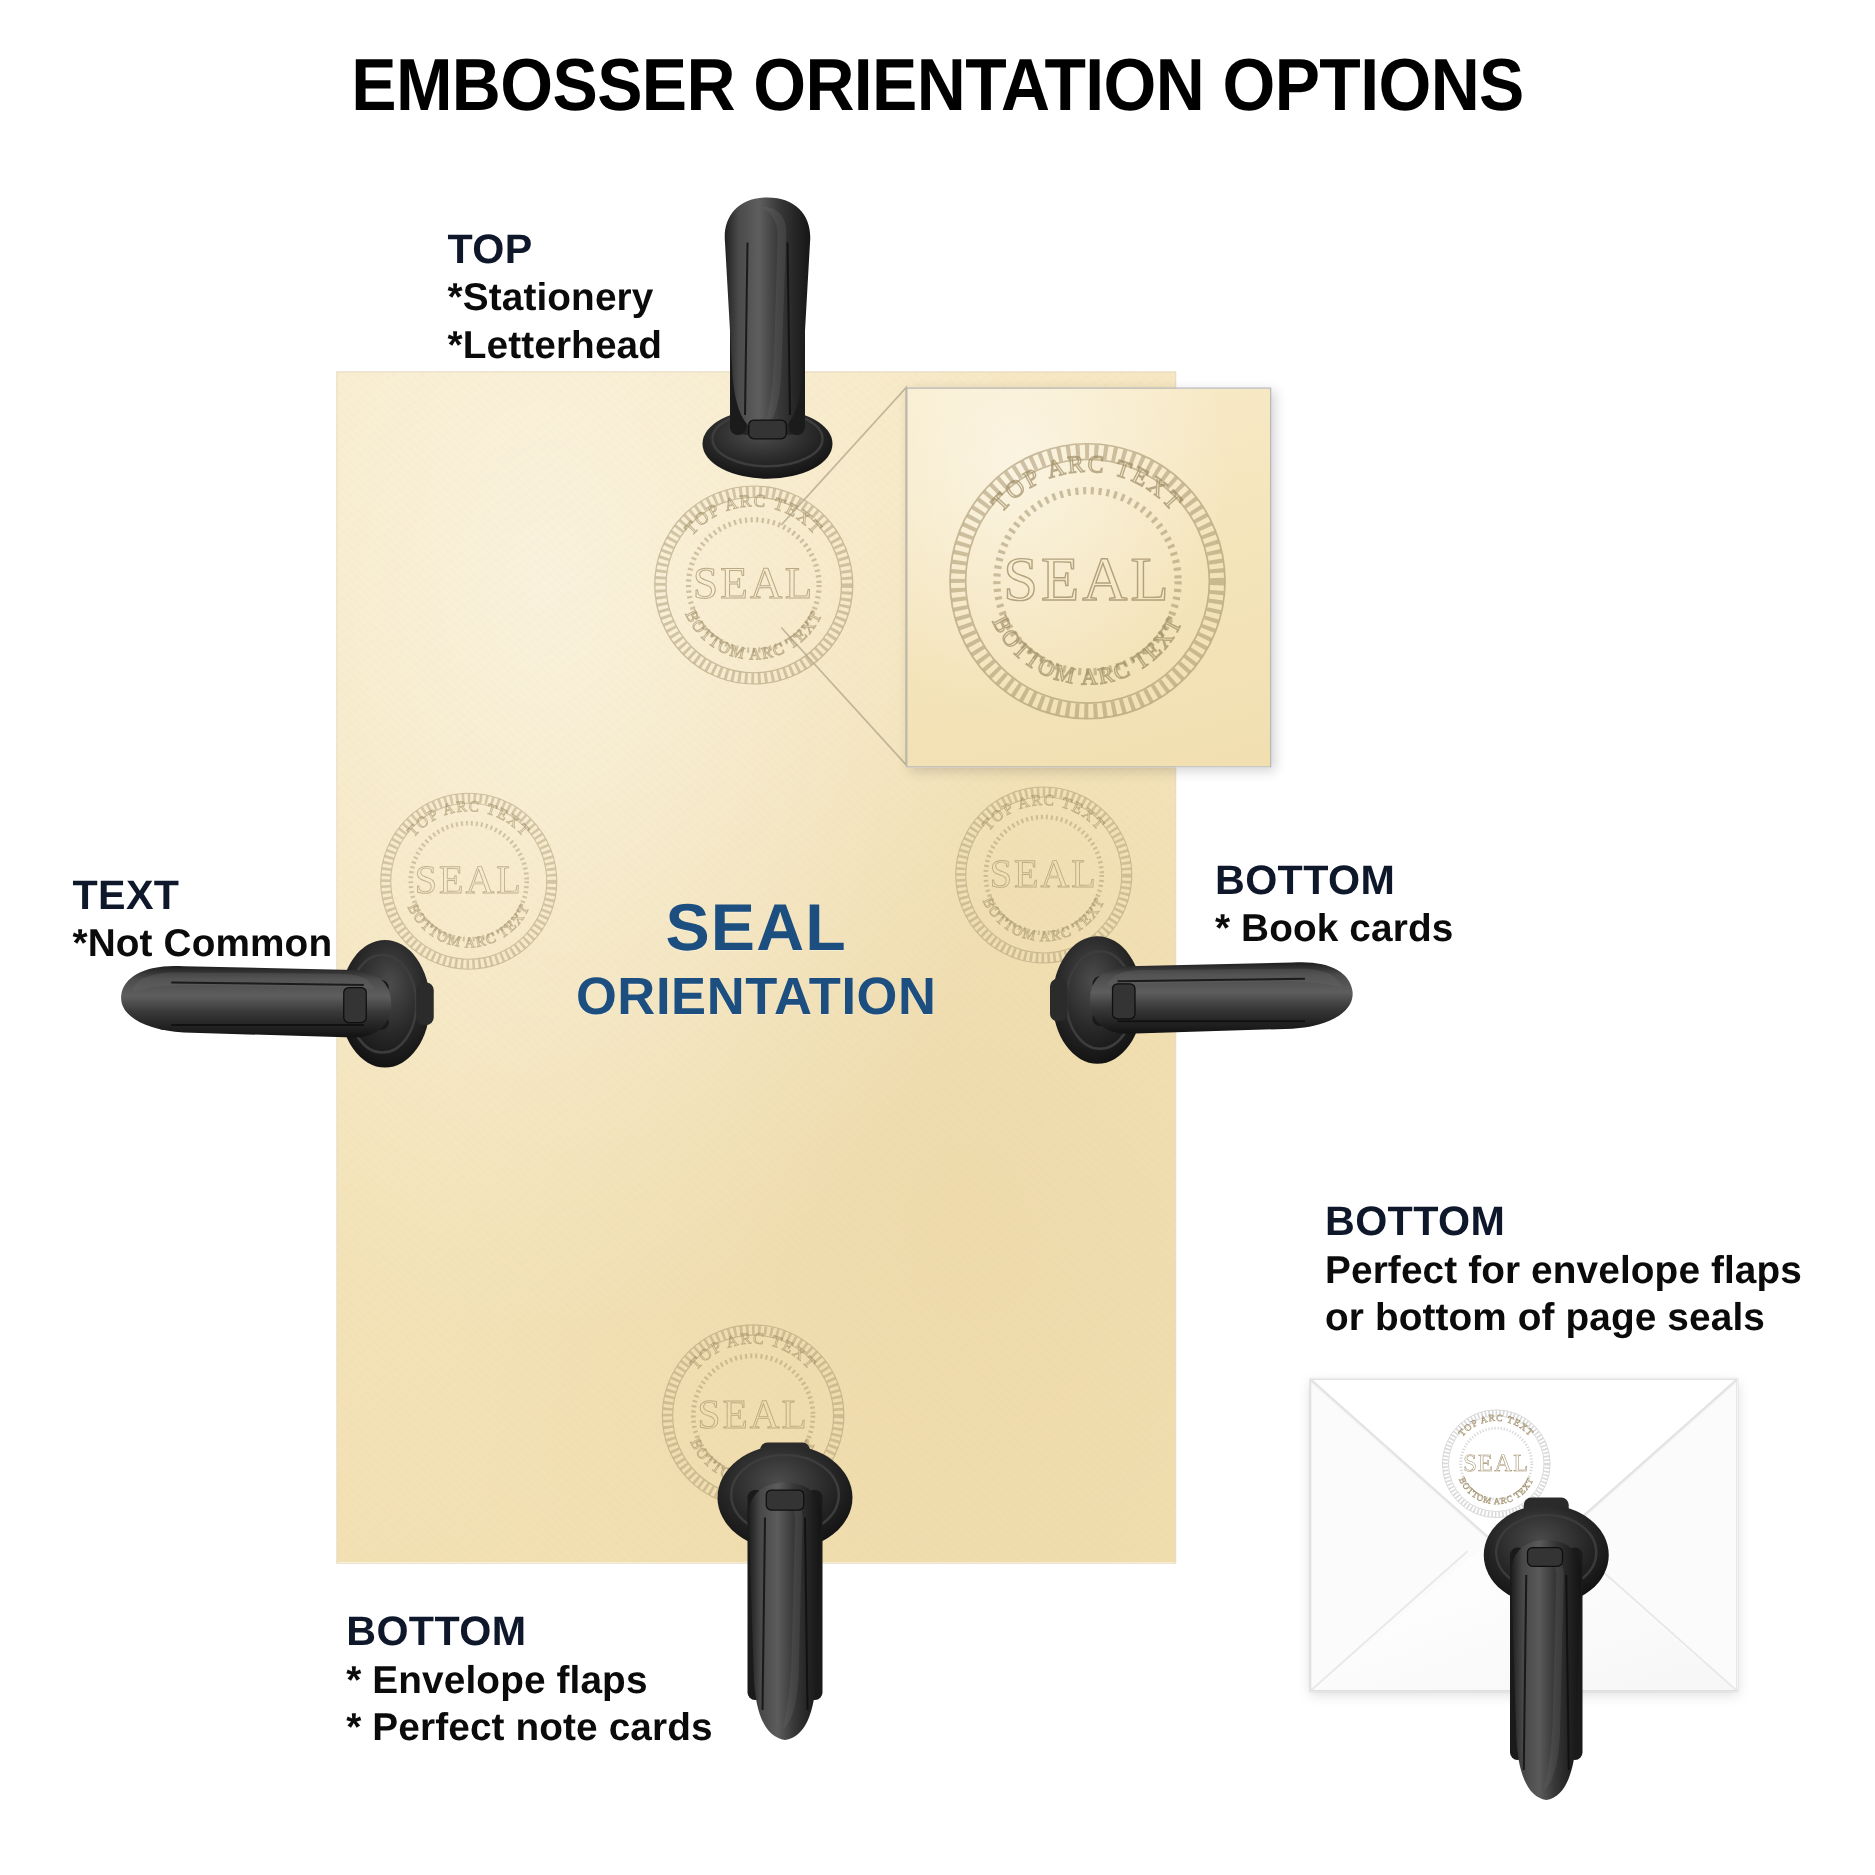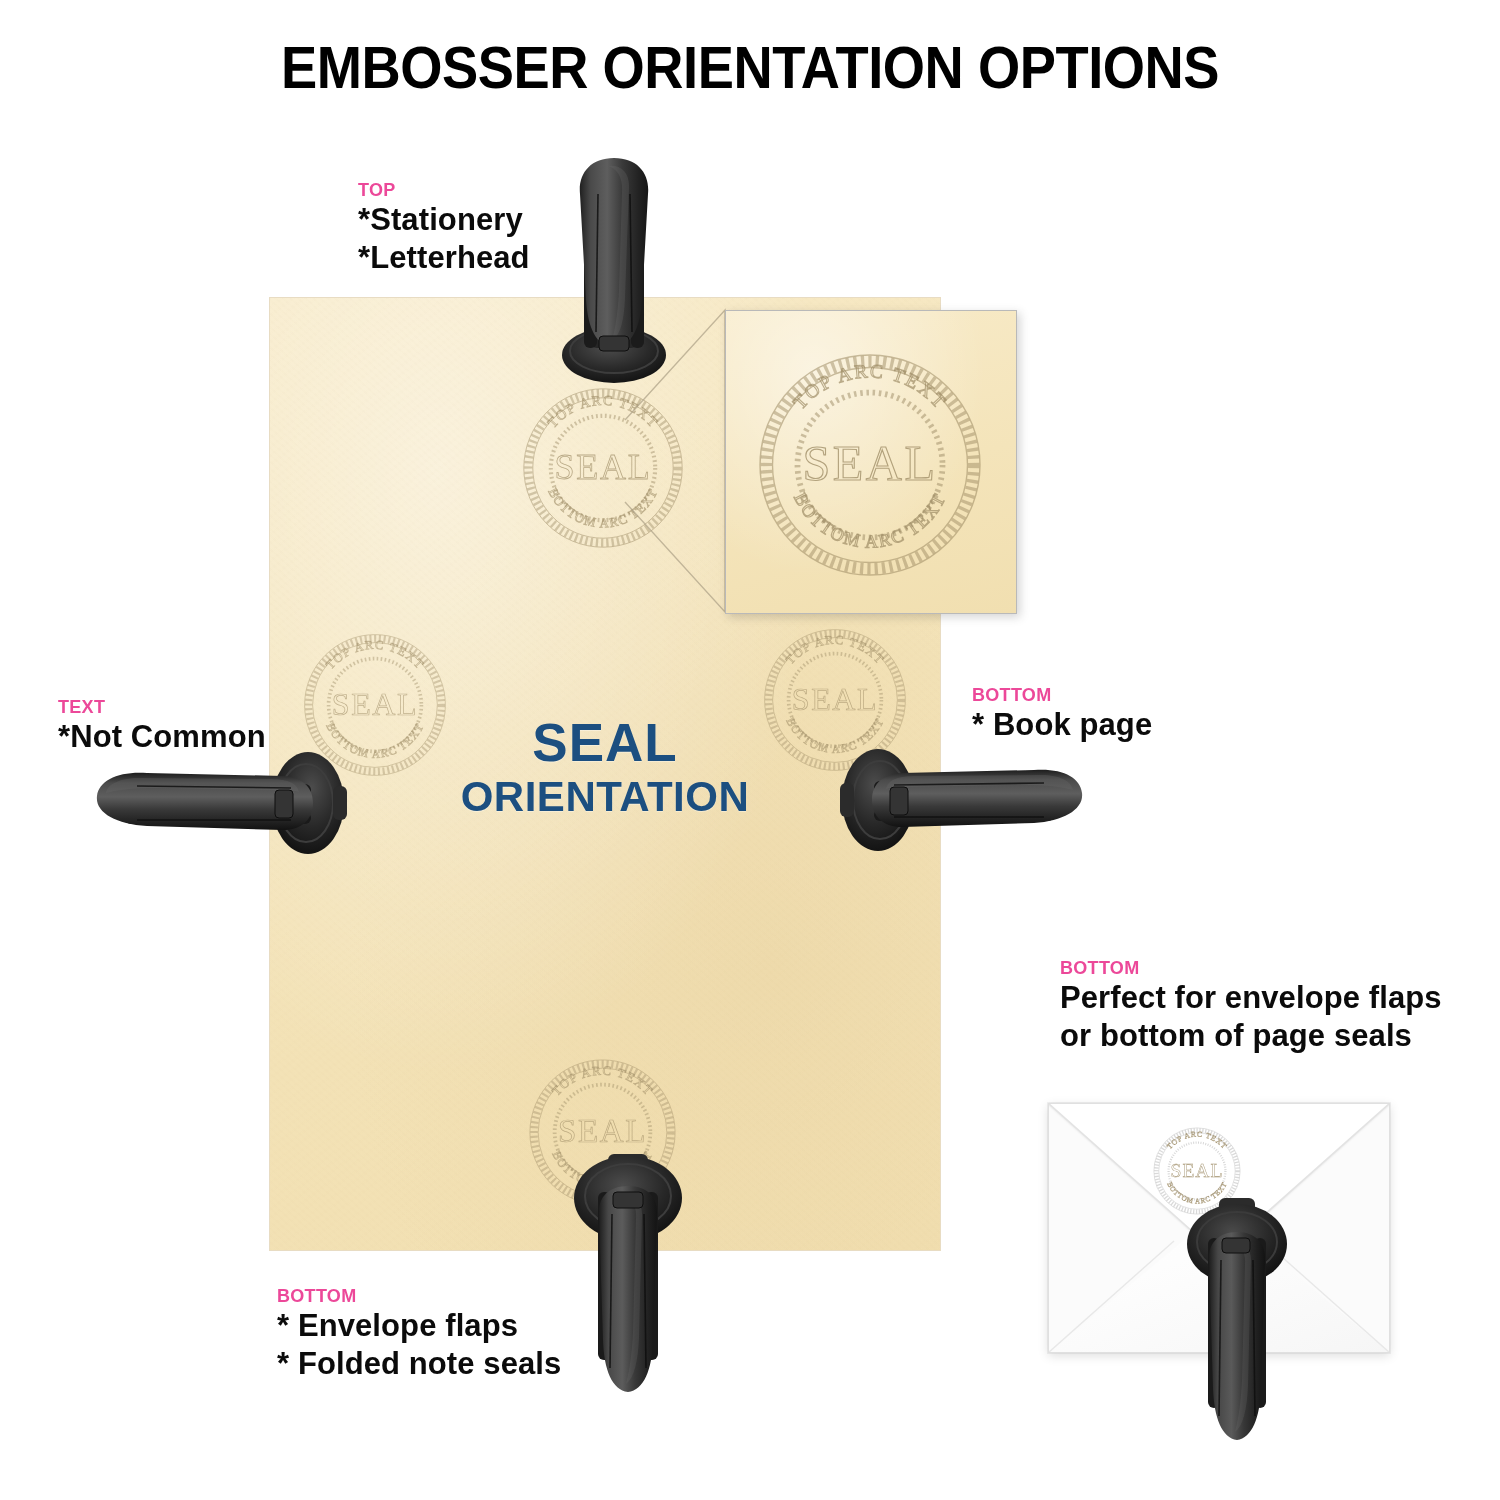--- a/index.html
+++ b/index.html
@@ -37,21 +37,21 @@
   #center-label{
     position:absolute;left:270px;top:716px;width:670px;text-align:center;
     color:#1c4f80;font-weight:700;line-height:1.02;z-index:6;
     text-shadow:0 1px 0 rgba(255,255,255,.35);
   }
   #center-label .l1{font-size:53px;letter-spacing:1px;display:block;}
   #center-label .l2{font-size:42px;letter-spacing:.5px;display:block;margin-top:6px;}
 
   
   .callout{position:absolute;z-index:9;}
-  .callout .hd{color:#ec4899;font-weight:700;font-size:18px;letter-spacing:.3px;line-height:1.18;}
+  .callout .hd{color:#0f172a;font-weight:700;font-size:33px;letter-spacing:.3px;line-height:1.18;}
   .callout .bd{color:#0b0b0b;font-weight:700;font-size:31px;line-height:1.23;letter-spacing:.1px;}
   #callout-top{left:358px;top:180px;}
   #callout-left{left:58px;top:697px;}
   #callout-right{left:972px;top:685px;}
   #callout-bottom-page{left:277px;top:1286px;}
   #callout-bottom-env{left:1060px;top:958px;}
 
   
   #zoom-lines{position:absolute;left:600px;top:290px;z-index:4;}
   #zoom-panel{
@@ -436,27 +436,27 @@
     <div class="bd">*Letterhead</div>
   </div>
 
   <div class="callout" id="callout-left">
     <div class="hd">TEXT</div>
     <div class="bd">*Not Common</div>
   </div>
 
   <div class="callout" id="callout-right">
     <div class="hd">BOTTOM</div>
-    <div class="bd">* Book page</div>
+    <div class="bd">* Book cards</div>
   </div>
 
   <div class="callout" id="callout-bottom-page">
     <div class="hd">BOTTOM</div>
     <div class="bd">* Envelope flaps</div>
-    <div class="bd">* Folded note seals</div>
+    <div class="bd">* Perfect note cards</div>
   </div>
 
   <div class="callout" id="callout-bottom-env">
     <div class="hd">BOTTOM</div>
     <div class="bd">Perfect for envelope flaps</div>
     <div class="bd">or bottom of page seals</div>
   </div>
 
 </div>
 

